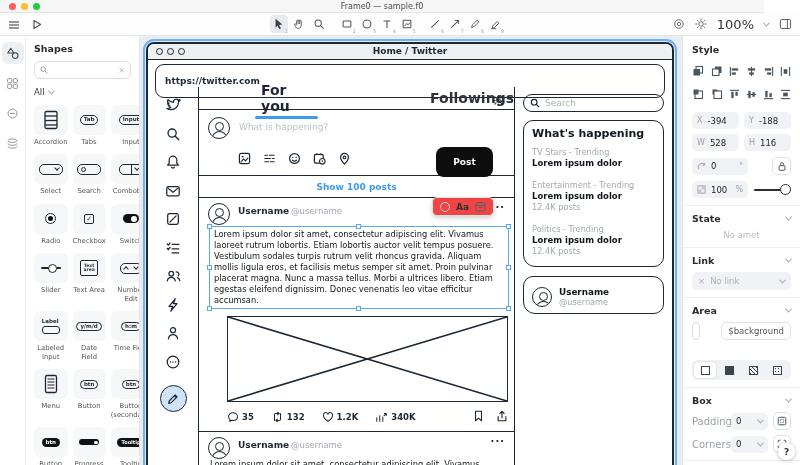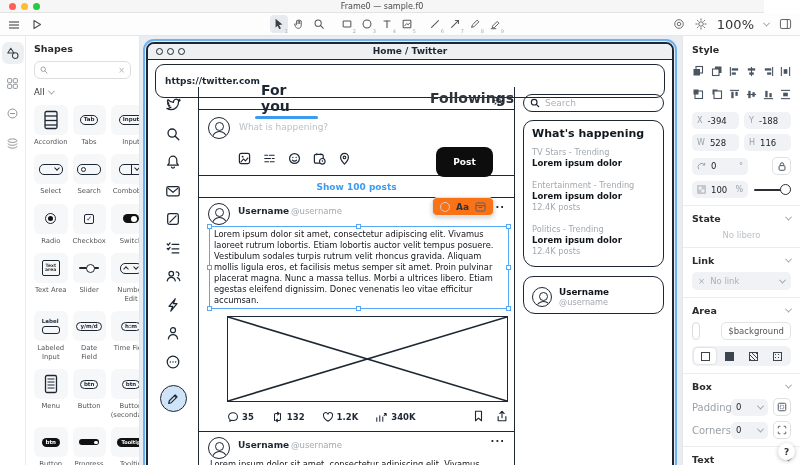--- a/index.html
+++ b/index.html
@@ -118,21 +118,21 @@
   .rec-row { display:flex; align-items:center; gap:7px; margin-top:4px; }
   .rec-name { font-size:8.8px; font-weight:bold; color:#10151b; }
   .rec-handle { font-size:8.2px; color:#a2a9b0; }
 
   .ava { width:22px; height:22px; border:1.7px solid #1d2733; border-radius:50%; position:relative; overflow:hidden; background:#fff; }
   .ava::before { content:""; position:absolute; left:6px; top:3.5px; width:7px; height:7px; border:1.6px solid #1d2733; border-radius:50%; }
   .ava::after { content:""; position:absolute; left:2.5px; top:13px; width:13px; height:12px; border:1.6px solid #1d2733; border-radius:50% 50% 0 0; }
   .ava.small { width:20px; height:20px; }
   .compose-btn { width:27px; height:27px; border:1.8px solid #1d2733; border-radius:50%; background:#cfe4f8; display:flex; align-items:center; justify-content:center; margin-top:3px; }
 
-  .float-tb { position:absolute; left:292px; top:161px; width:62px; height:19px; background:#f97316; border:1px solid #e2e2e2; border-radius:5px; box-shadow:0 2px 5px rgba(0,0,0,.18); display:flex; align-items:center; justify-content:space-around; padding:0 4px; }
+  .float-tb { position:absolute; left:292px; top:161px; width:62px; height:19px; background:#ef4444; border:1px solid #e2e2e2; border-radius:5px; box-shadow:0 2px 5px rgba(0,0,0,.18); display:flex; align-items:center; justify-content:space-around; padding:0 4px; }
   .ftb-circle { width:10px; height:10px; border:1.2px solid #cfcfcf; border-radius:50%; }
   .ftb-aa { font-size:9px; font-weight:bold; color:#2f3237; }
 
   
   .inspector { position:absolute; left:682px; top:36px; width:118px; height:429px; background:#fff; border-left:1px solid #e6e6e6; padding:8px 9px; overflow:hidden; }
   .insp-title { font-size:9.5px; font-weight:bold; color:#2c2c2c; }
   .sec-head { display:flex; align-items:center; justify-content:space-between; margin-bottom:6px; }
   .icon-rows { margin:7px 0 8px; }
   .icon-row { display:flex; align-items:center; margin-bottom:4px; }
   .icon-row .grp1 { display:flex; gap:7px; }
@@ -142,21 +142,21 @@
   .ninput .lbl { color:#9aa1a8; font-size:8px; }
   .ninput .unit { margin-left:auto; color:#9aa1a8; font-size:8px; }
   .row-flex { display:flex; align-items:center; gap:6px; margin-bottom:6px; }
   .sq-btn { width:19px; height:18px; border:1px solid #e0e0e0; border-radius:5px; background:#fff; display:flex; align-items:center; justify-content:center; }
   .slider { flex:1; position:relative; height:14px; }
   .slider .track { position:absolute; left:0; right:0; top:6px; height:2px; background:#2b2f33; border-radius:1px; }
   .slider .knob { position:absolute; right:0; top:1.5px; width:11px; height:11px; background:#fff; border:1.3px solid #2b2f33; border-radius:50%; }
   .sep { border-top:1px solid #ededed; margin:7px -9px; }
   .ghost { text-align:center; color:#b9c0c6; font-size:8.5px; margin:4px 0 2px; }
   .sel-box { height:18px; background:#f0f2f5; border-radius:5px; display:flex; align-items:center; gap:5px; padding:0 6px; font-size:8.5px; color:#aab1b8; }
-  .swatch-row { display:flex; gap:21px; margin-bottom:6px; }
+  .swatch-row { display:flex; gap:21px; margin-bottom:20px; }
   .swatch { width:18px; height:18px; border:1px solid #dcdcdc; border-radius:4px; background:#fff; }
   .swatch-input { flex:1; height:18px; border:1px solid #e2e2e2; border-radius:5px; font-size:8.5px; color:#555; display:flex; align-items:center; padding:0 6px; }
   .seg { height:20px; background:#f0f2f5; border-radius:6px; display:flex; padding:2px; gap:2px; margin-bottom:2px; }
   .seg-cell { flex:1; border-radius:4px; display:flex; align-items:center; justify-content:center; }
   .seg-cell.on { background:#fff; box-shadow:0 0 2px rgba(0,0,0,.2); }
   .fs-none { width:9px; height:9px; border:1.4px solid #3c444c; }
   .fs-solid { width:9px; height:9px; background:#3c444c; }
   .fs-hatch { width:9px; height:9px; border:1px solid #3c444c; background:repeating-linear-gradient(45deg,#3c444c 0 1px,transparent 1px 3px); }
   .fs-dots { width:9px; height:9px; border:1px solid #3c444c; background:radial-gradient(#3c444c 0.7px, transparent 0.8px); background-size:3px 3px; }
   .prop-row { display:flex; align-items:center; margin-bottom:5px; gap:5px; }
@@ -410,29 +410,29 @@
           <div class="shape-label">Checkbox</div>
         </div>
       <div class="shape-item">
           <div class="shape-card">
             <span class="mini-switch"></span>
           </div>
           <div class="shape-label">Switch</div>
         </div>
       <div class="shape-item">
           <div class="shape-card">
+            <span class="mini-slider"></span>
+          </div>
+          <div class="shape-label">Slider</div>
+        </div>
+      <div class="shape-item">
+          <div class="shape-card">
             <span class="mini-rect" style="width:18px;height:16px;font-size:4.5px;font-weight:bold;display:flex;align-items:center;justify-content:center;text-align:center;line-height:1.1">Text area</span>
           </div>
           <div class="shape-label">Text Area</div>
-        </div>
-      <div class="shape-item">
-          <div class="shape-card">
-            <span class="mini-slider"></span>
-          </div>
-          <div class="shape-label">Slider</div>
         </div>
       <div class="shape-item">
           <div class="shape-card">
             <span class="mini-pill" style="width:22px;height:11px;justify-content:space-between">
               <span class="mini-caret" style="transform:rotate(-135deg);margin-top:2px"></span>
               <span class="mini-caret"></span>
             </span>
           </div>
           <div class="shape-label">Number Edit</div>
         </div>
@@ -875,21 +875,21 @@
       <div class="slider">
           <div class="track"></div>
           <div class="knob"></div>
         </div>
     </div>
     <div class="sep"></div>
     <div class="sec-head">
         <span class="insp-title">State</span>
         <span class="caret"></span>
       </div>
-    <div class="ghost">No libero</div>
+    <div class="ghost">No amet</div>
     <div class="sep"></div>
     <div class="sec-head">
         <span class="insp-title">Link</span>
         <span class="caret"></span>
       </div>
     <div class="sel-box">
         <span>×</span>
         <span>No link</span>
         <span class="caret" style="margin-left:auto"></span>
       </div>

